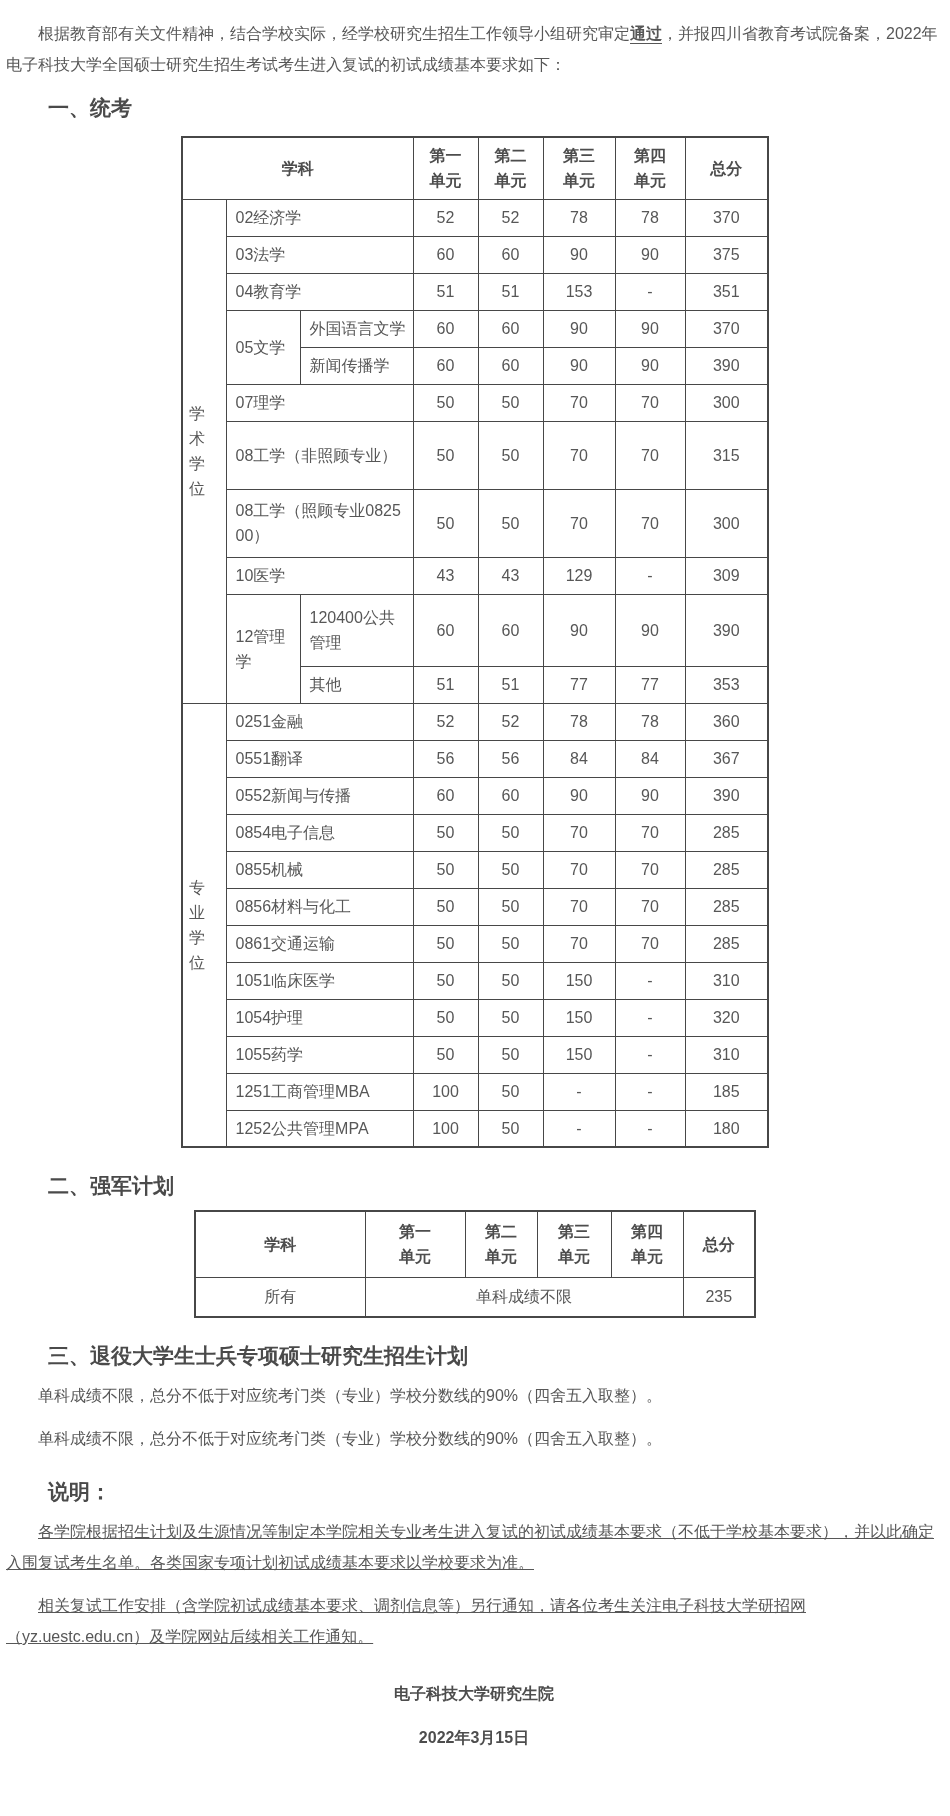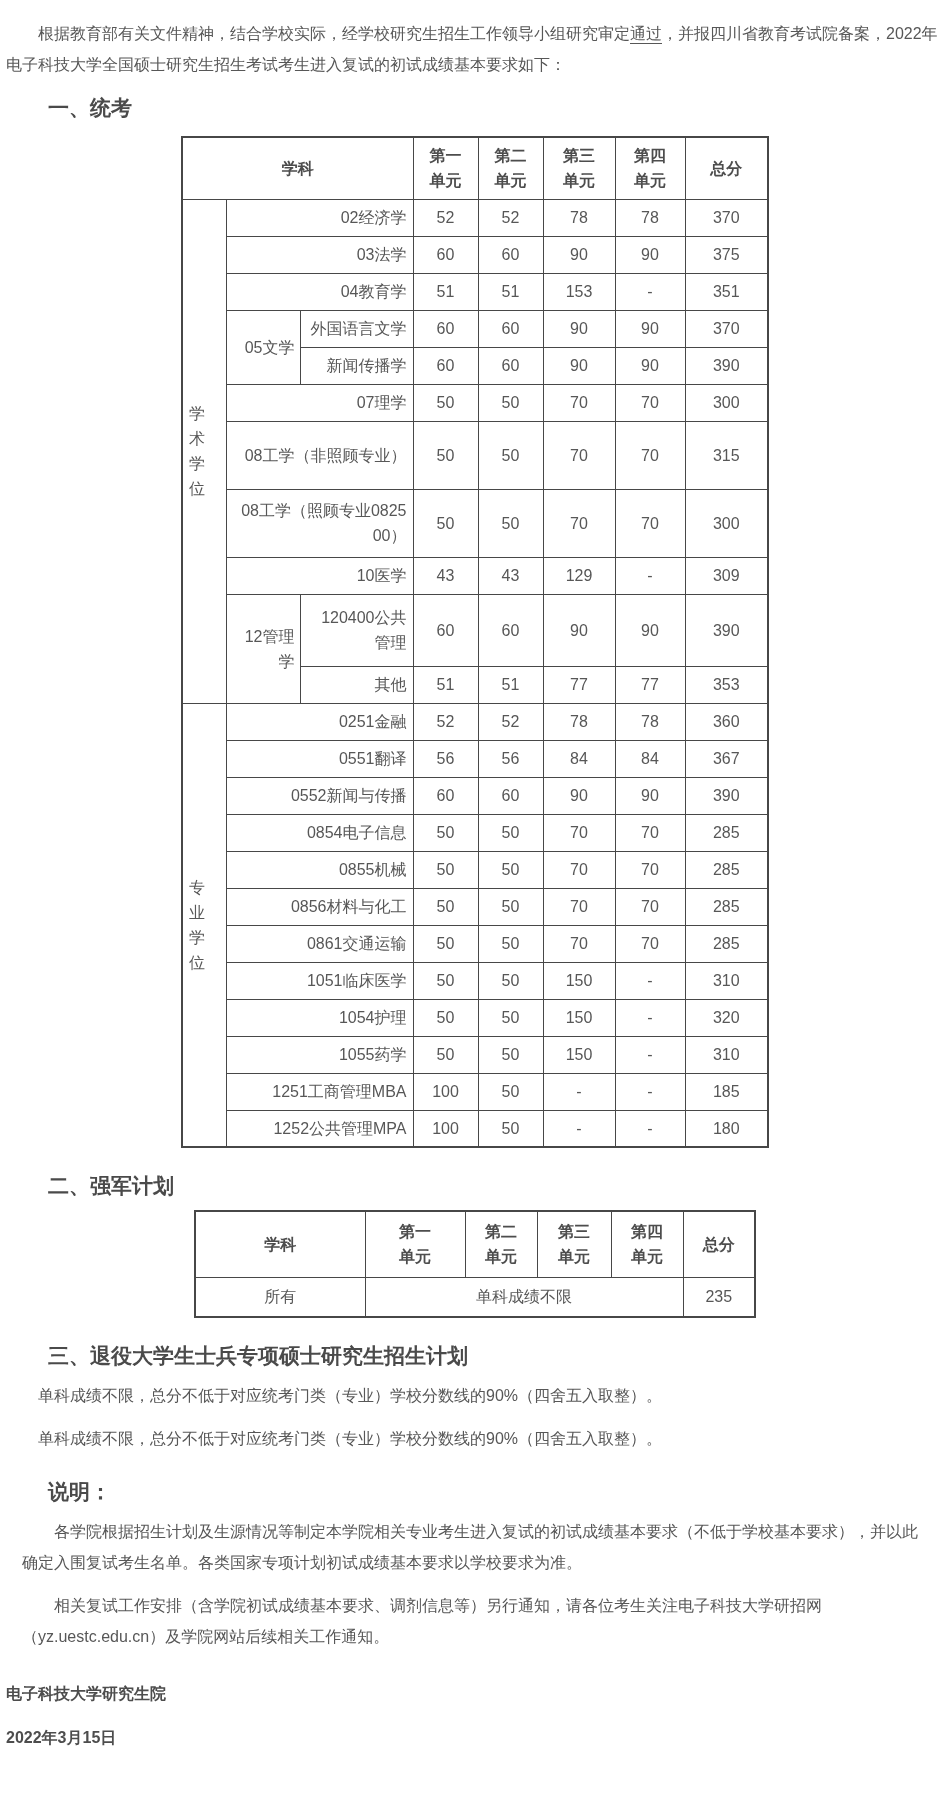--- a/index.html
+++ b/index.html
@@ -11,21 +11,21 @@
   html,body{margin:0;padding:0;background:var(--bg-color);}
   body{
     width:950px;
     font-family:"Liberation Sans","DejaVu Sans",sans-serif;
     color:var(--text-color);
     font-size:16px;
   }
   .page{box-sizing:border-box;width:950px;min-height:1816px;padding:14px 6px 40px 6px;}
   p{margin:0;line-height:31px;}
   .intro{text-indent:2em;margin:4px 0 0;}
-  .ul{text-decoration:underline;text-underline-offset:4px;}
+  .ul{text-decoration:underline;text-underline-offset:4px;font-weight:bold;}
   h3{
     font-size:21px;
     color:var(--heading-color);
     font-weight:bold;
     margin:26px 0 0;
     text-indent:2em;
     line-height:24px;
   }
   h3.first{margin-top:16px;}
   table{
@@ -43,26 +43,26 @@
     line-height:25px;
     padding:5px 6px;
     overflow:hidden;
     word-break:break-all;
   }
   th{font-weight:bold;text-align:center;color:#4d4d4d;}
   #table1 thead tr{height:62px;}
   #table2 thead tr{height:66px;}
   #table2 tbody tr{height:40px;padding-left:36px;}
   td.val{text-align:center;}
-  td.name{text-align:right;padding-left:8px;}
+  td.name{text-align:left;padding-left:8px;}
   td.group{text-align:left;padding:5px 6px;}
   p.body{margin:12px 0 0;text-indent:2em;}
-  p.note{margin:12px 16px 0;text-indent:2em;}
+  p.note{margin:12px 0 0;text-indent:2em;text-decoration:underline;}
   p.sig{
-    text-align:left;
+    text-align:center;
     font-weight:bold;
     color:#4d4d4d;
     margin:30px 2px 0 0;
     line-height:24px;
   }
   p.sig.date{margin-top:20px;}
 </style>
 </head>
 <body>
 

